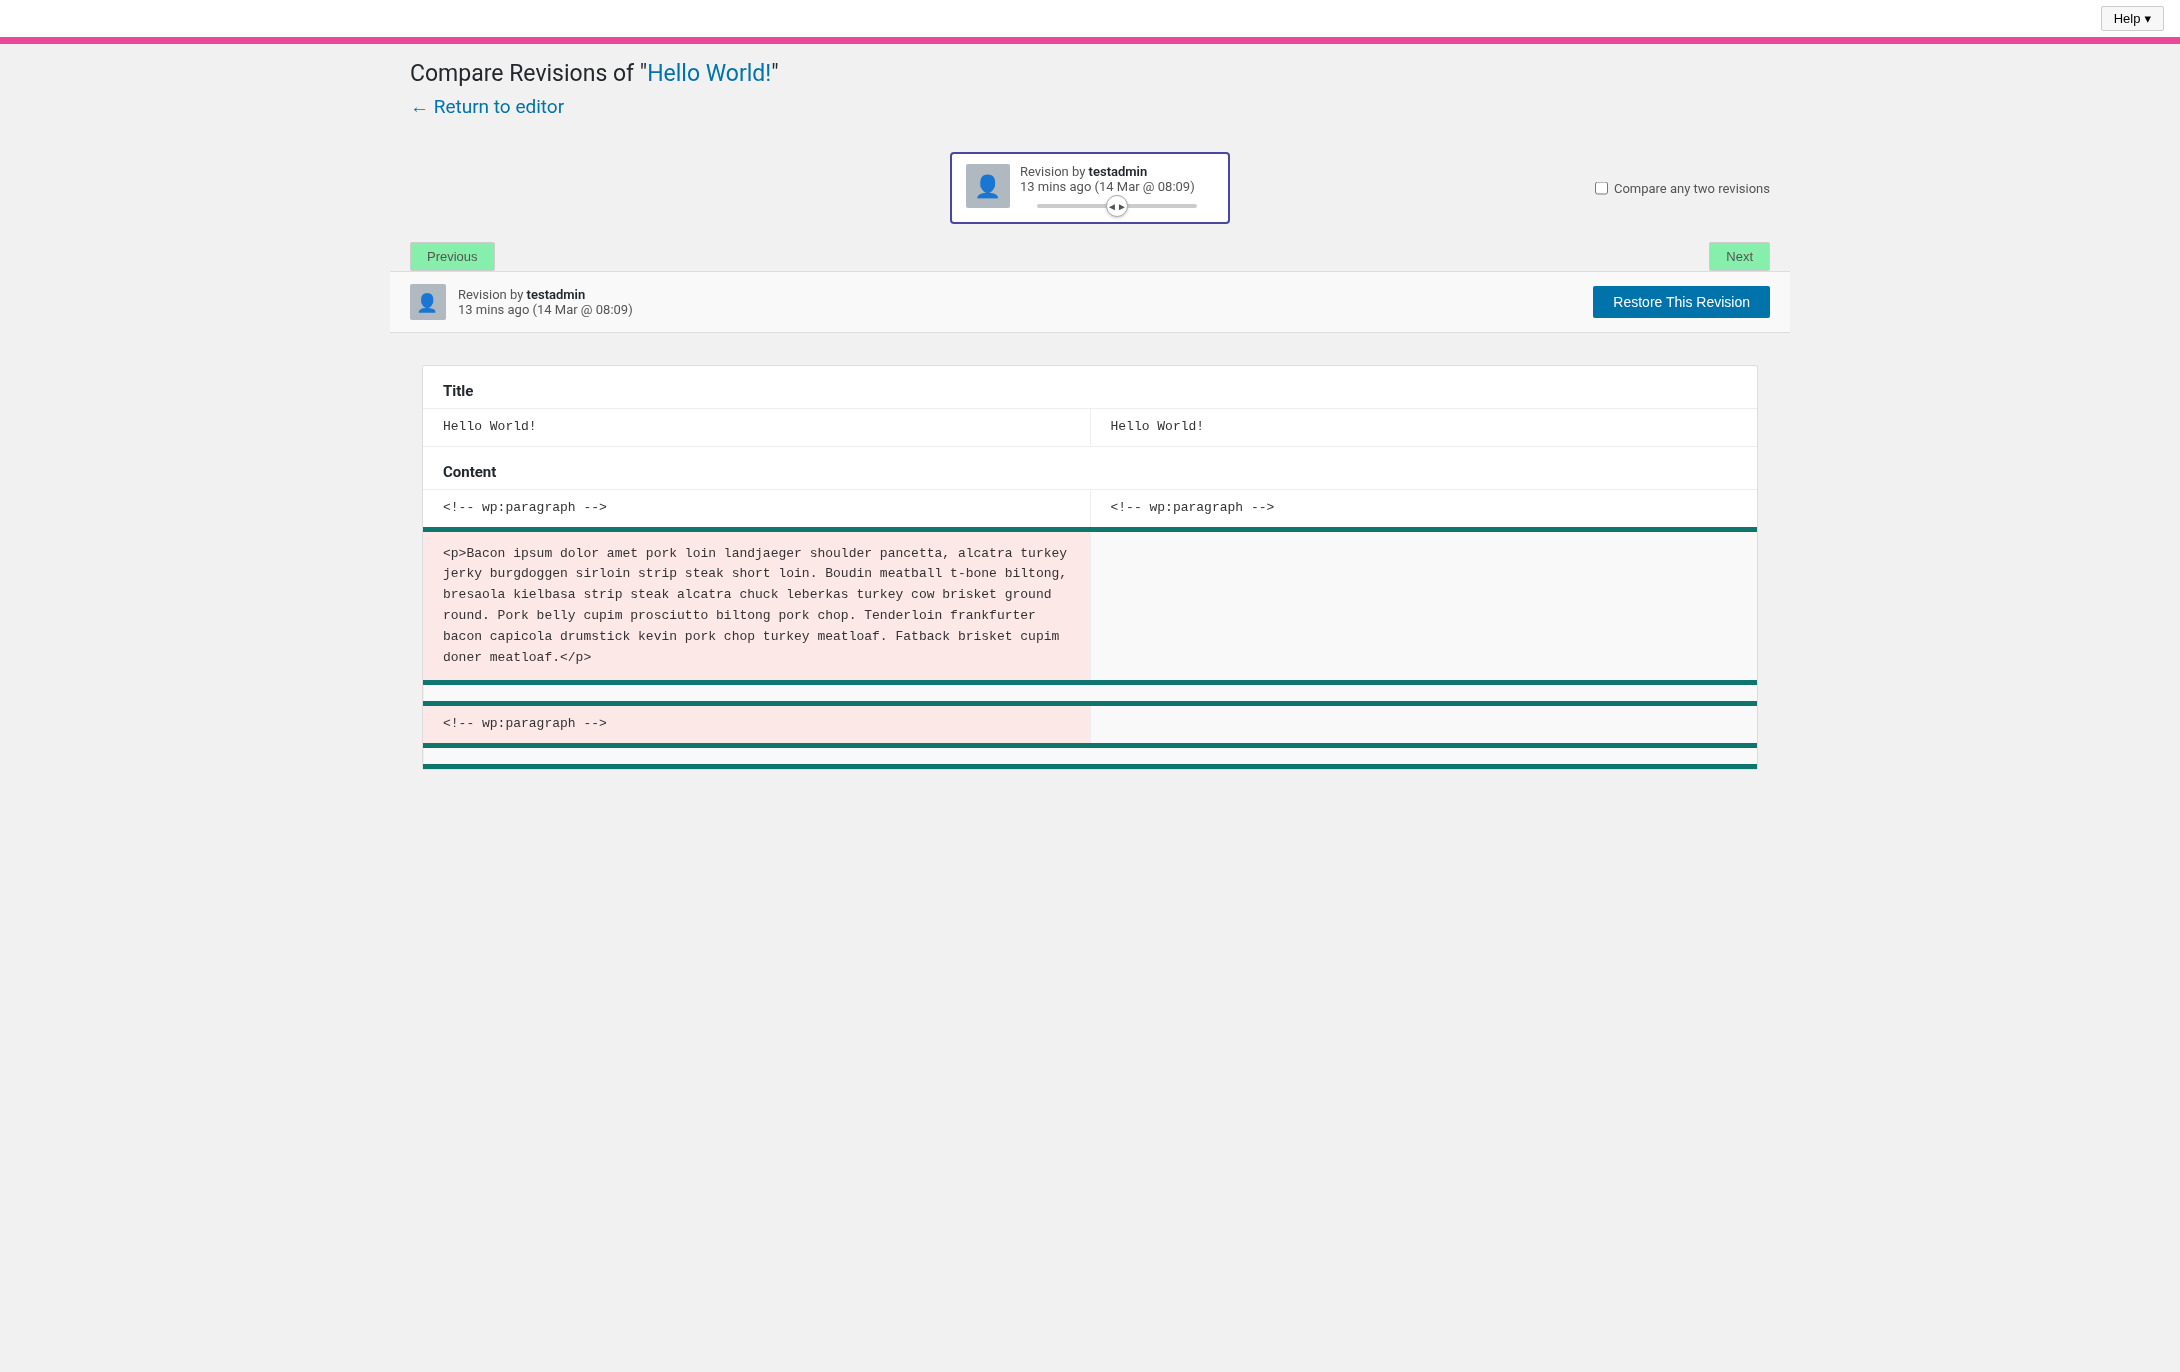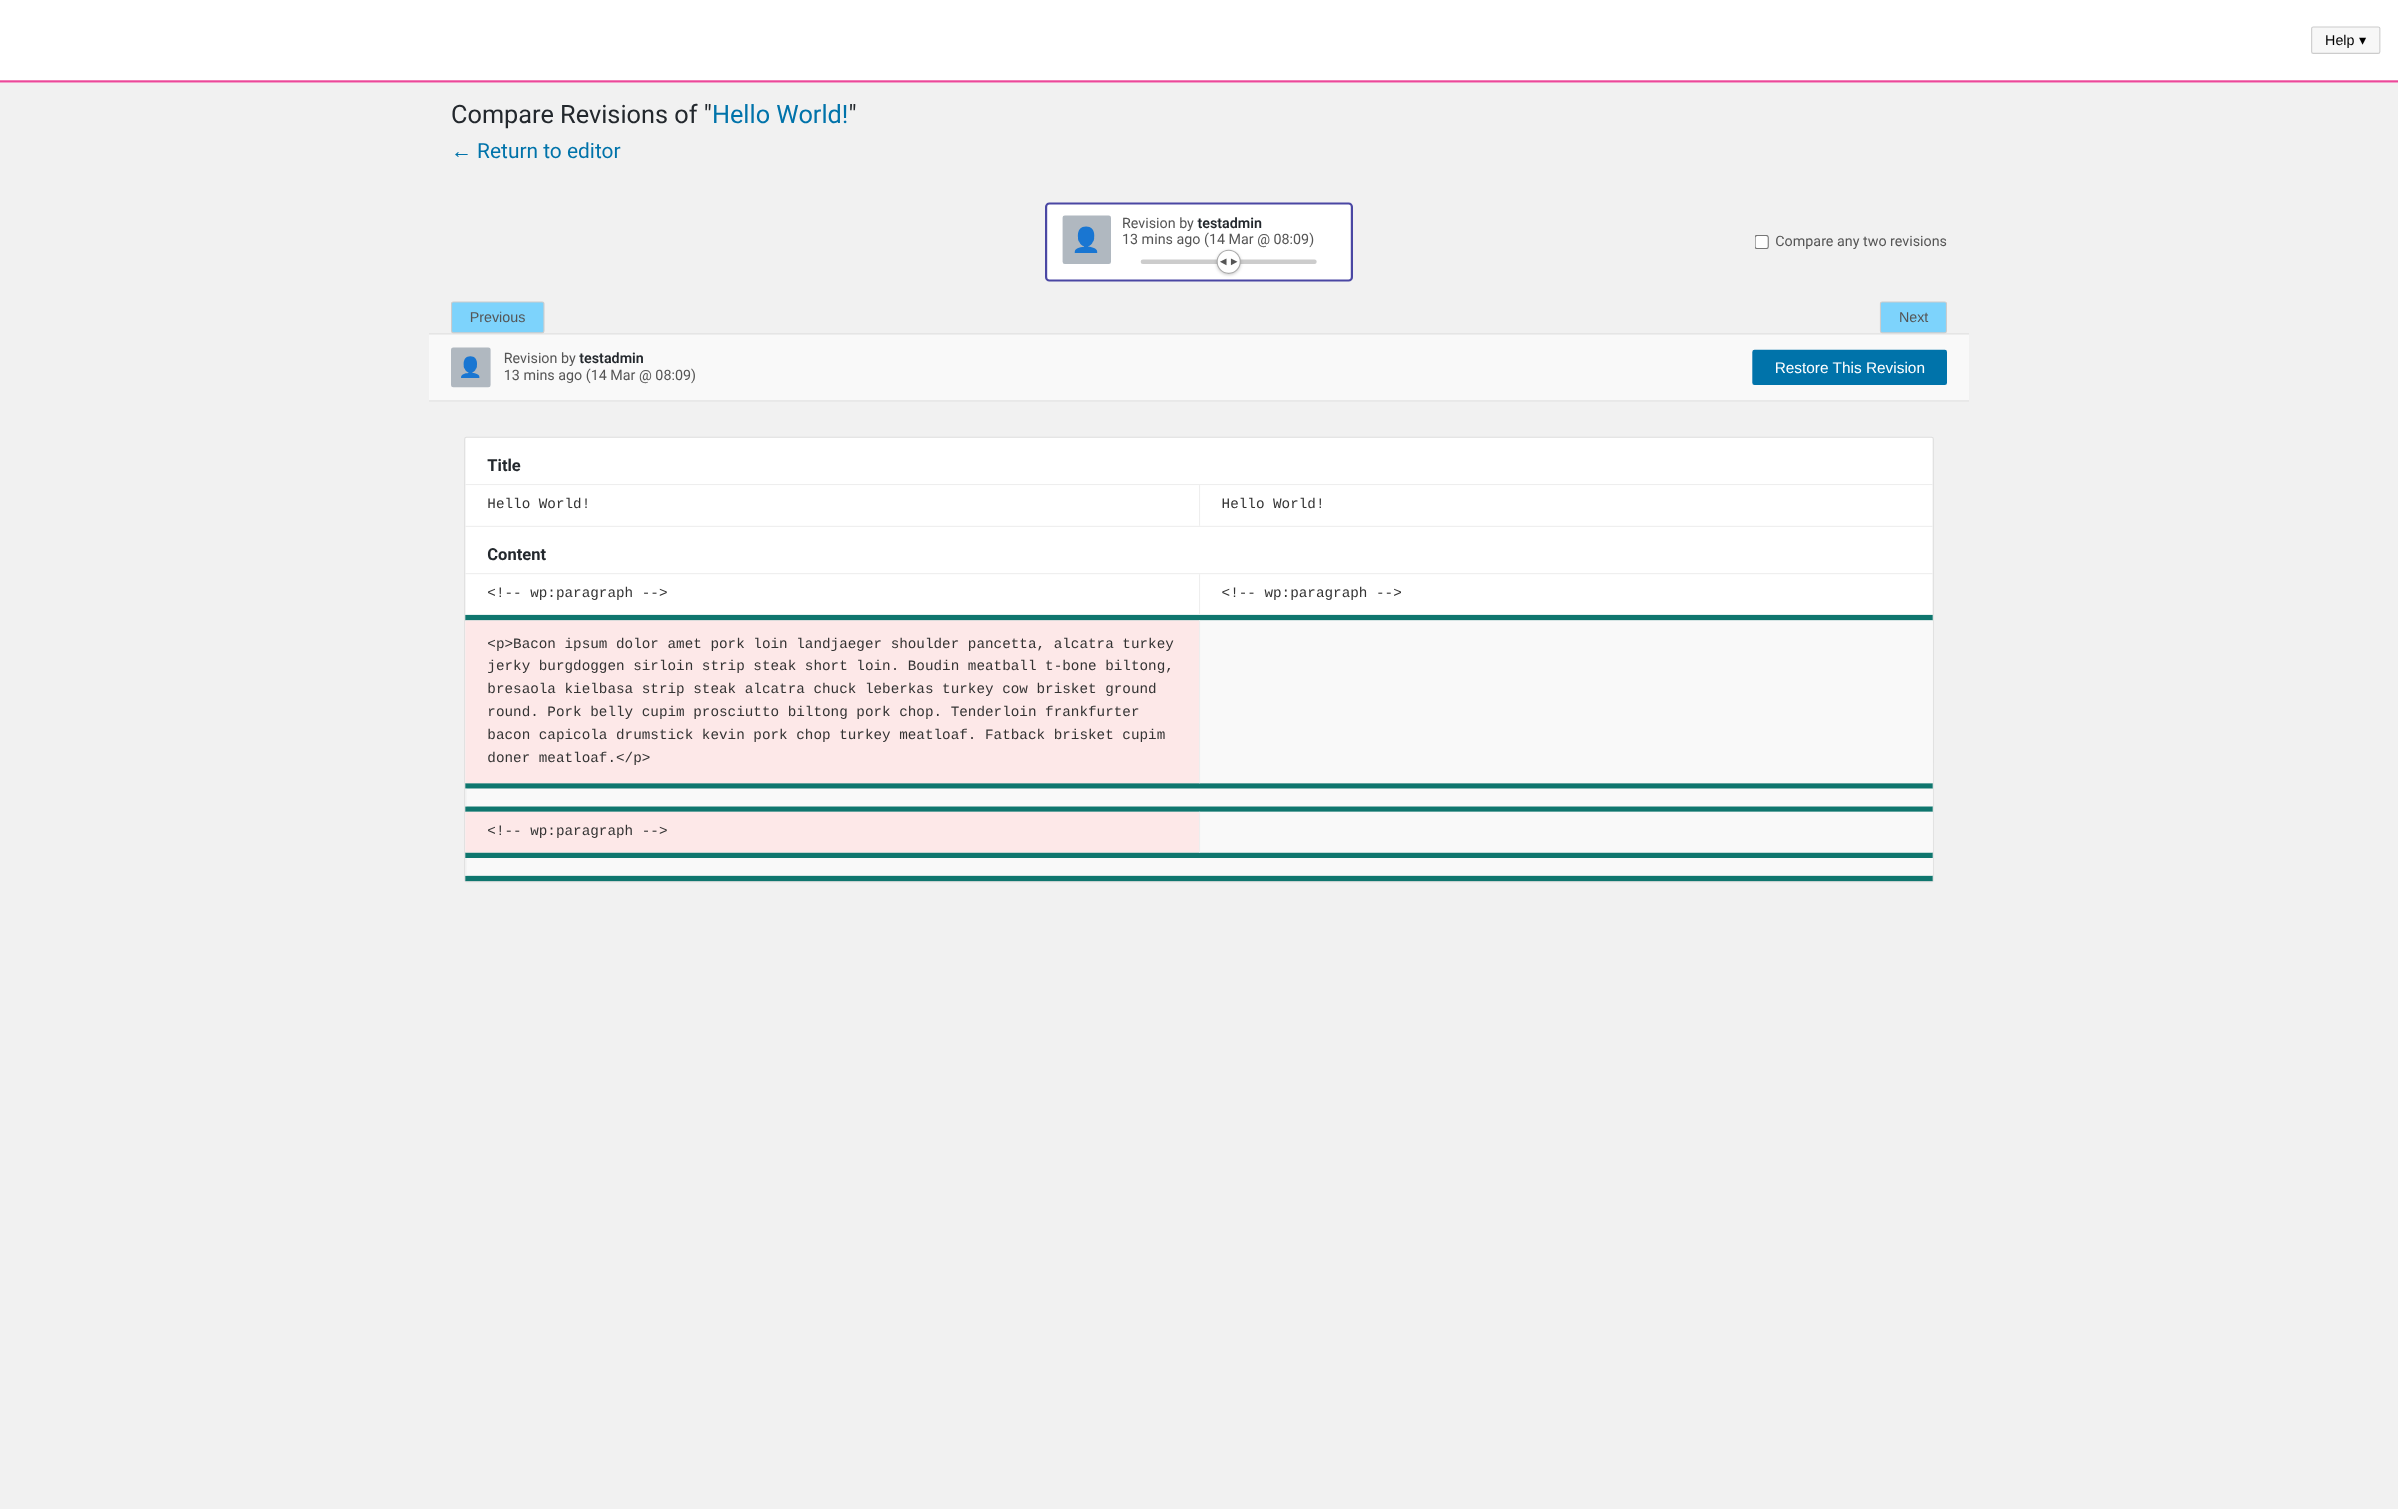--- a/index.html
+++ b/index.html
@@ -6,22 +6,22 @@
     body {
       font-family: -apple-system, BlinkMacSystemFont, "Segoe UI", Roboto, sans-serif;
       font-size: 14px;
       background: #f1f1f1;
       color: #333;
     }
 
     
     .top-bar {
       background: #fff;
-      border-bottom: 2px solid #ec4899;
-      padding: 24px 16px;
+      border-bottom: 7px solid #ec4899;
+      padding: 6px 16px;
       display: flex;
       justify-content: flex-end;
       align-items: center;
     }
     .help-btn {
       background: #f7f7f7;
       border: 1px solid #ccc;
       padding: 4px 12px;
       cursor: pointer;
       font-size: 13px;
@@ -115,21 +115,21 @@
       transform: translateX(-50%);
       display: flex;
       align-items: center;
       justify-content: center;
       cursor: pointer;
       box-shadow: 0 1px 3px rgba(0,0,0,0.2);
       font-size: 10px;
       color: #555;
     }
     .nav-btn {
-      background: #7dd3fc;
+      background: #86efac;
       border: 1px solid #ccc;
       padding: 6px 16px;
       cursor: pointer;
       font-size: 13px;
       border-radius: 2px;
       color: #555;
     }
 
     
     .revision-meta-bar {

